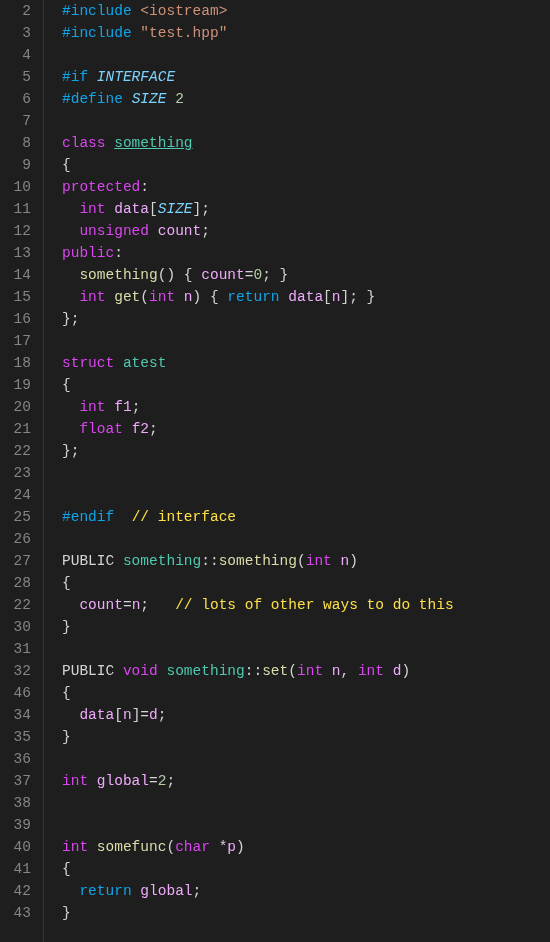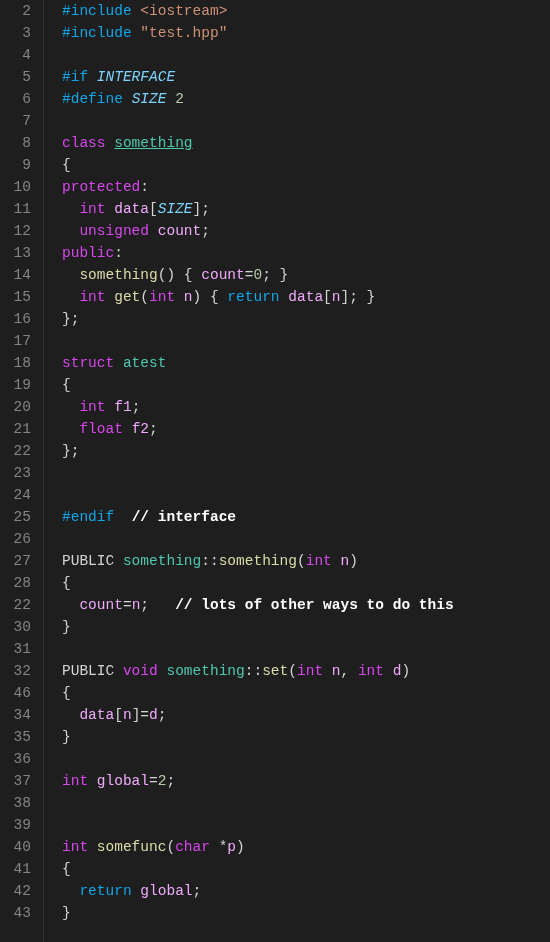--- a/index.html
+++ b/index.html
@@ -33,21 +33,21 @@
   }
   .line { height: 22px; }
   .tok-preproc  { color: #0ea5e9; }
   .tok-string   { color: #ce9178; }
   .tok-number   { color: #b5cea8; }
   .tok-keyword  { color: #d946ef; }
   .tok-type     { color: #4ec9b0; }
   .tok-func     { color: #dcdcaa; }
   .tok-var      { color: #f0abfc; }
   .tok-punct    { color: #d4d4d4; }
-  .tok-comment  { color: #ffffff; font-weight: bold; }
+  .tok-comment  { color: #fde047; }
   .tok-define   { color: #7dd3fc; font-style: italic; }
   .underline    { text-decoration: underline; }
 </style>
 </head>
 <body>
 
 <div class="editor">
   <div class="gutter" id="gutter">
       <div>2</div>
       <div>3</div>

